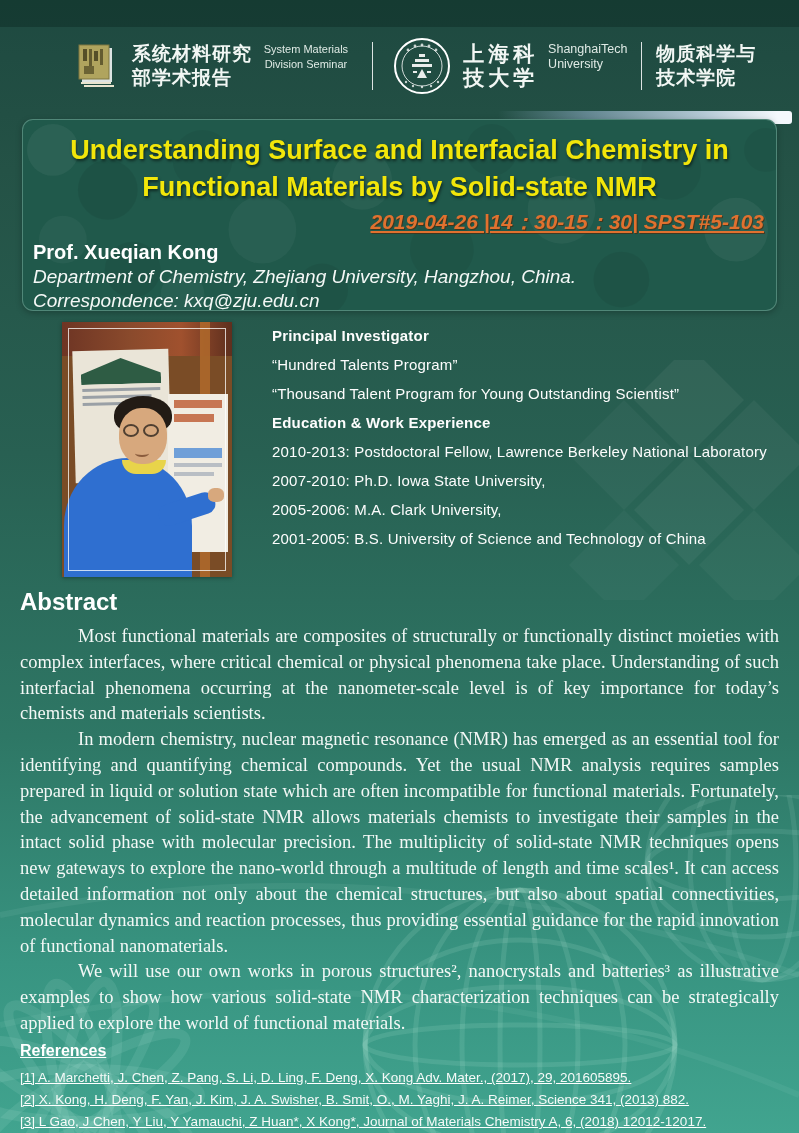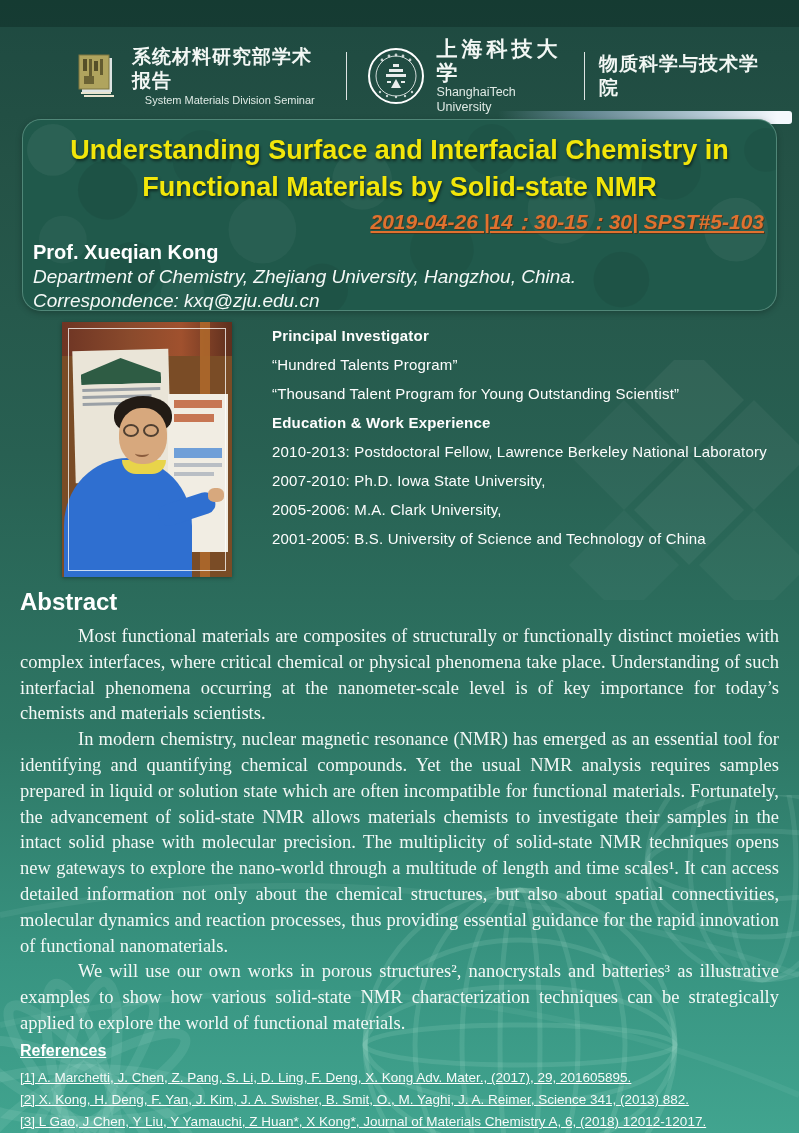--- a/index.html
+++ b/index.html
@@ -8,34 +8,34 @@
     font-family:"Liberation Sans",sans-serif;color:#fff;
     background:linear-gradient(180deg,var(--bg-top,#1e4940) 0%,#24544731 0%,
       var(--bg-top,#1e4940) 0%, #245246 15%, #286052 40%, #2e7765 65%, #389481 85%, var(--bg-bottom,#41a48f) 100%);
   }
   .poster *{box-sizing:border-box;}
   
   .top-strip{position:absolute;top:0;left:0;width:100%;height:27px;background:rgba(8,38,30,0.38);}
   .header{position:absolute;top:27px;left:0;width:100%;height:88px;}
   .logo-row{position:absolute;top:10px;left:76px;right:40px;display:flex;align-items:center;}
   .seal-stamp{width:40px;height:48px;flex:0 0 auto;margin-right:16px;}
-  .brand{display:flex;flex-direction:column;justify-content:center;}
+  .brand{display:flex;justify-content:center;}
   .brand .cn{font-size:19px;font-weight:bold;letter-spacing:1px;color:#f2f7f4;line-height:24px;}
   .brand .en{font-size:11px;color:#dfeae5;line-height:15px;text-align:center;}
   .brand.univ .cn{font-size:21px;letter-spacing:4px;}
   .brand.univ .en{font-size:12.5px;font-weight:normal;text-align:left;}
   .brand.school .cn{font-size:19px;letter-spacing:1px;}
   .brand.school .en{font-size:9.5px;text-align:left;}
   .vdiv{width:1px;height:48px;background:rgba(255,255,255,0.85);margin:0 14px;flex:0 0 auto;}
   .univ-seal{width:58px;height:58px;flex:0 0 auto;margin:0 12px 0 6px;}
   
   .light-streak{position:absolute;left:498px;top:111px;width:294px;height:13px;border-radius:3px;
     background:linear-gradient(90deg,rgba(130,160,190,0) 0%,rgba(150,178,205,0.55) 30%,rgba(205,222,238,0.85) 70%,#f4f8fc 95%);}
   
-  .title-box{position:absolute;left:22px;top:119px;width:755px;height:192px;border-radius:19px;
+  .title-box{position:absolute;left:22px;top:119px;width:755px;height:192px;border-radius:11px;
     background:var(--box-green,#20594b);border:1px solid rgba(160,210,195,0.38);overflow:hidden;
     box-shadow:0 2px 6px rgba(0,0,0,0.25);}
   .bubbles{position:absolute;inset:0;}
   .title-box .content{position:relative;}
   .poster-title{margin:12px auto 0;max-width:690px;text-align:center;white-space:pre-line;
     font-size:27px;line-height:37px;font-weight:bold;color:var(--title-yellow,#f2e60a);
     text-shadow:1px 2px 3px rgba(0,0,0,0.55);}
   .datetime{margin-top:2px;padding-right:12px;text-align:right;font-size:21px;font-style:italic;font-weight:bold;
     color:var(--date-orange,#e0712f);text-shadow:1px 1px 0 rgba(80,35,5,0.6);text-decoration:underline;}
   .speaker{padding-left:10px;margin-top:5px;font-size:20px;font-weight:bold;color:#fff;}

